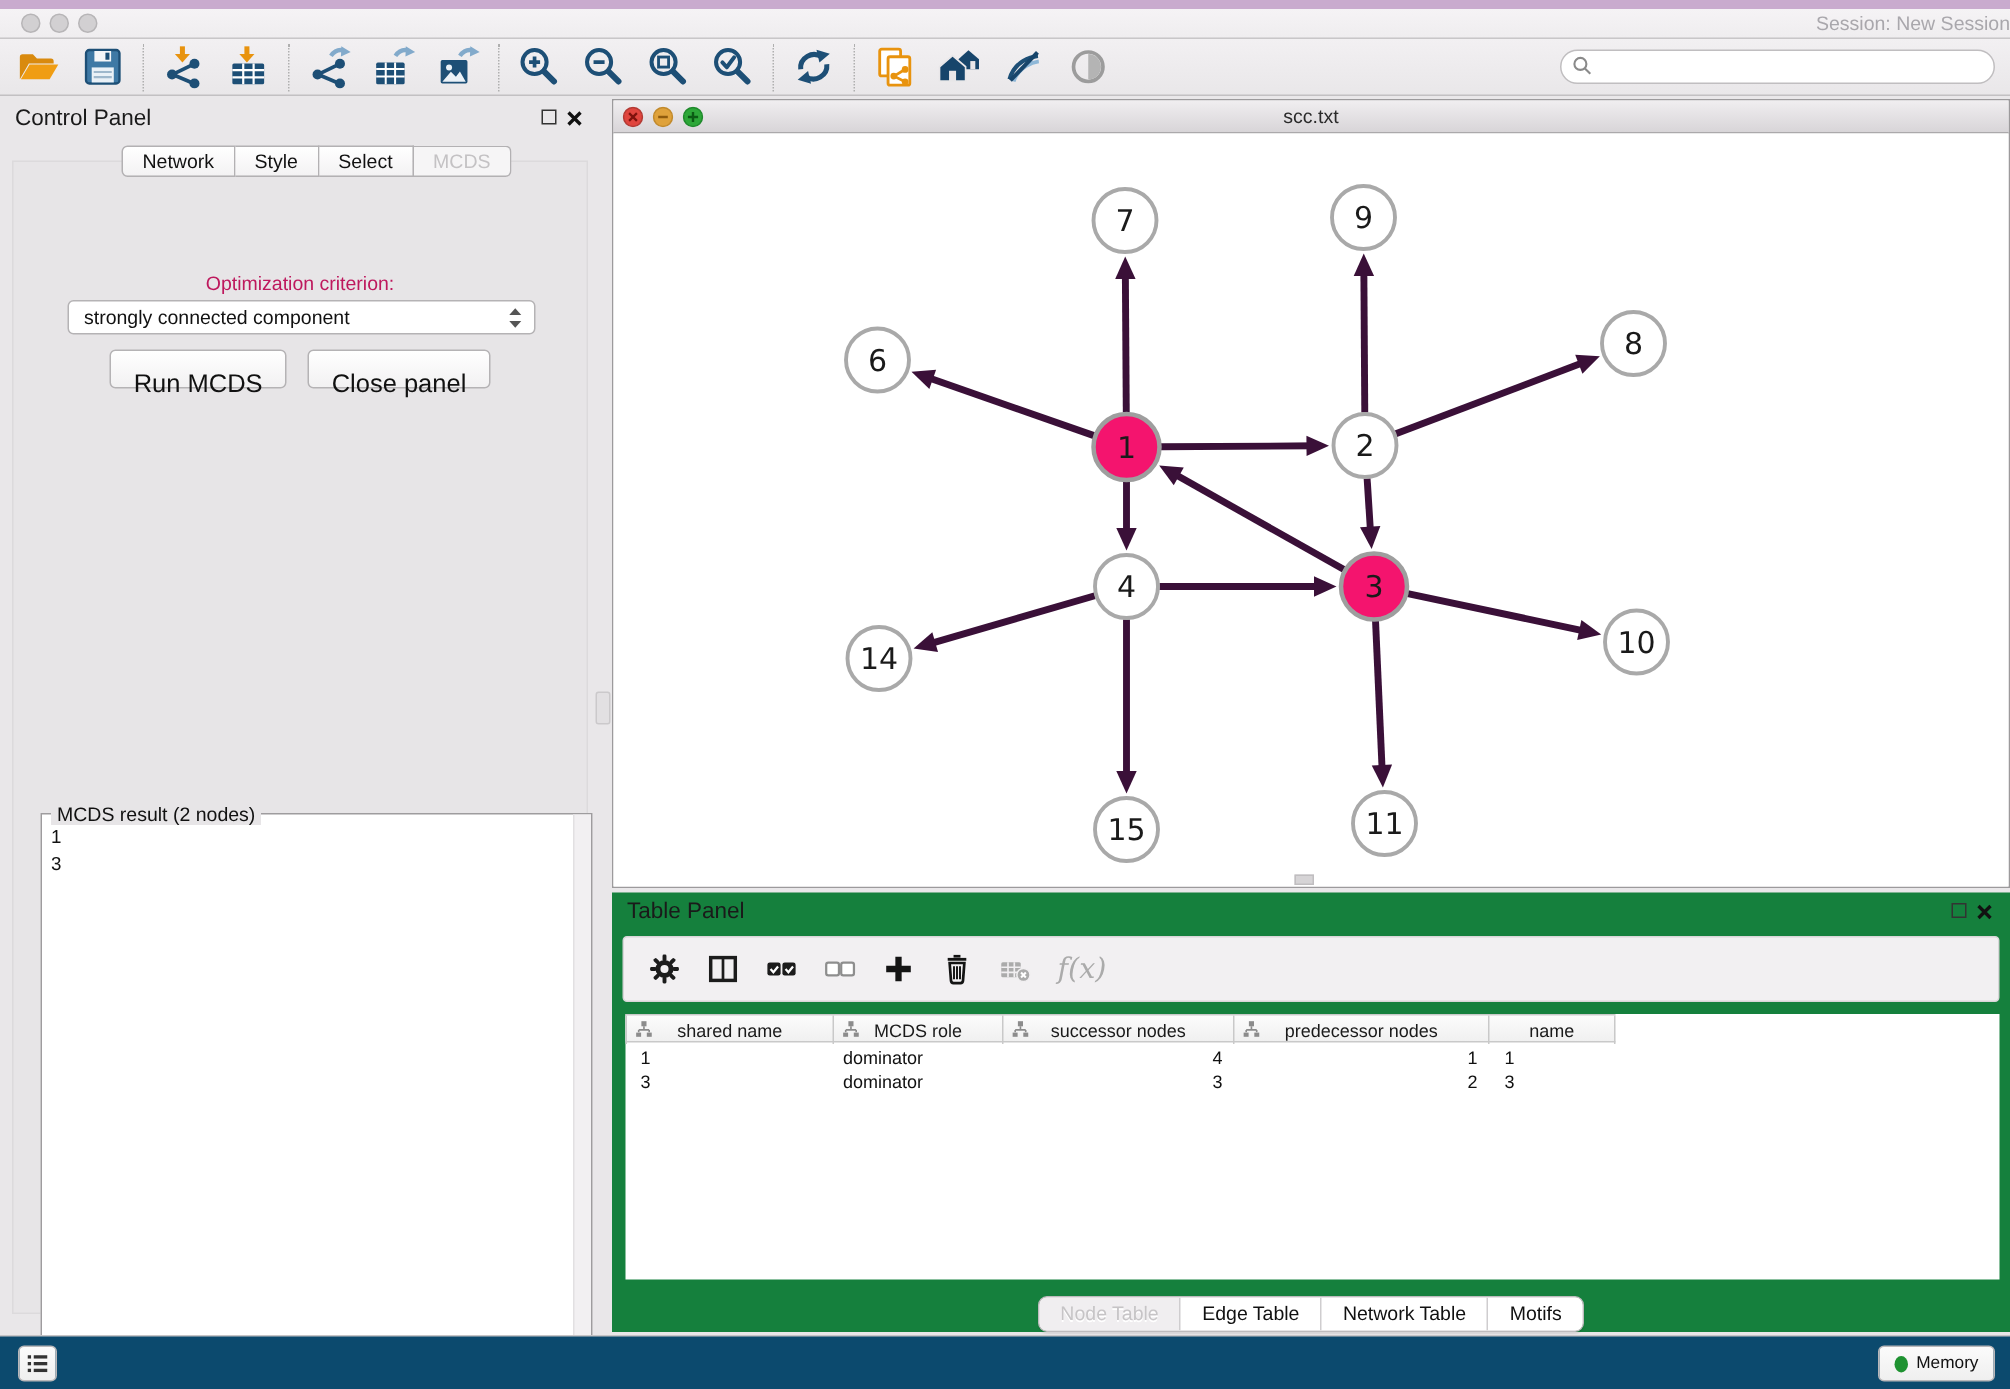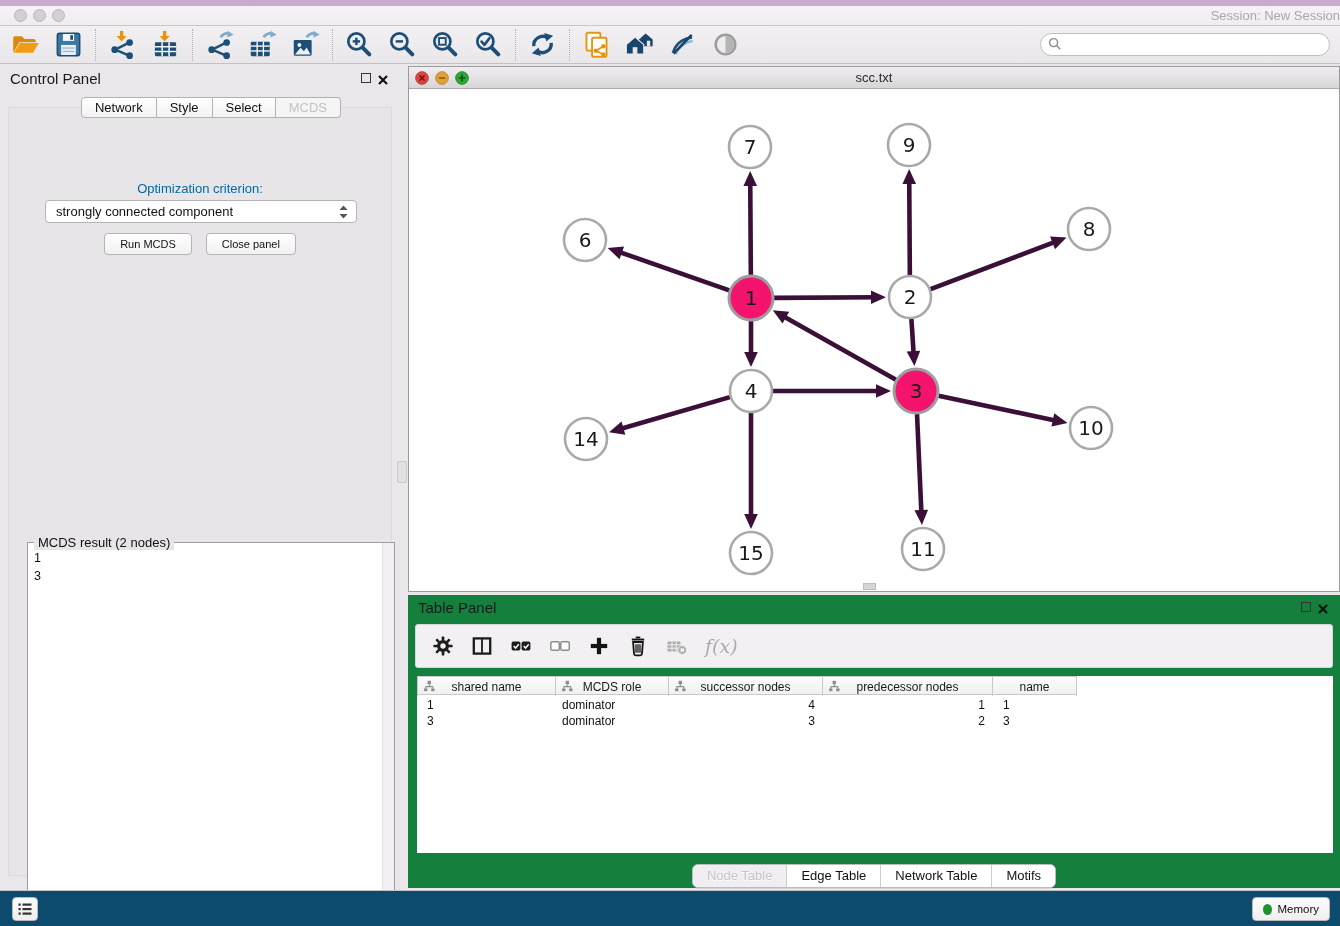--- a/index.html
+++ b/index.html
@@ -38,27 +38,27 @@
 
   #cp-tabs { position:absolute; left:0; top:31px; width:100%; display:flex; justify-content:center; z-index:3;margin-left:11px; }
   .seg-tab { height:21px; line-height:19px; padding:0 13px; font-size:13px; color:#111;
     background:linear-gradient(#FFFFFF,#F3F2F3); border:1px solid #B3B1B3; border-left:none; cursor:default; }
   .seg-tab:first-child { border-left:1px solid #B3B1B3; border-radius:4px 0 0 4px; }
   .seg-tab:last-child { border-radius:0 4px 4px 0; }
   .seg-tab.selected { color:#C4C2C4; background:#F6F5F6; }
 
   #cp-body { position:absolute; left:8px; top:41px; width:384px; height:769px;
     background:#E7E5E7; border:1px solid #DCDADC; }
-  #opt-label { position:absolute; left:0; width:100%; top:73px; text-align:center; font-size:13px; color:#0369a1; }
+  #opt-label { position:absolute; left:0; width:100%; top:73px; text-align:center; font-size:13px; color:#be185d; }
   #opt-select { position:absolute; left:36px; top:92px; width:312px; height:23px; background:#FFFFFF;
     border:1px solid #B5B3B5; border-radius:4px; font-size:13px; color:#111; line-height:21px; padding-left:10px; }
   #opt-select .stepper { position:absolute; right:7px; top:3px; width:11px; height:16px; }
   #cp-buttons { position:absolute; left:0; top:125px; width:100%; display:flex; justify-content:center; gap:14px; }
-  .cp-btn { height:22px; padding:2px 15px; background:linear-gradient(#FFFFFF,#F2F1F2);
-    border:1px solid #B5B3B5; border-radius:4px; font-size:11px; color:#111;
+  .cp-btn { height:22px; padding:12px 15px; background:linear-gradient(#FFFFFF,#F2F1F2);
+    border:1px solid #B5B3B5; border-radius:4px; font-size:17px; color:#111;
     font-family:"Liberation Sans",sans-serif; cursor:default; }
 
   #result-box { position:absolute; left:18px; top:434px; width:368px; height:371px;
     border:1px solid #9E9C9E; background:#FFFFFF; }
   #result-legend { position:absolute; left:6px; top:-8px; background:#E7E5E7; padding:0 4px;
     font-size:13px; color:#111; }
   #result-lines { position:absolute; left:0; top:2px; padding:4px 6px; font-size:12.5px; line-height:18px;
     color:#111; white-space:pre; font-family:"Liberation Sans",sans-serif; }
   #result-scrollbar { position:absolute; right:0; top:0; width:12px; height:100%;
     background:#F2F0F2; border-left:1px solid #E2E0E2; }

